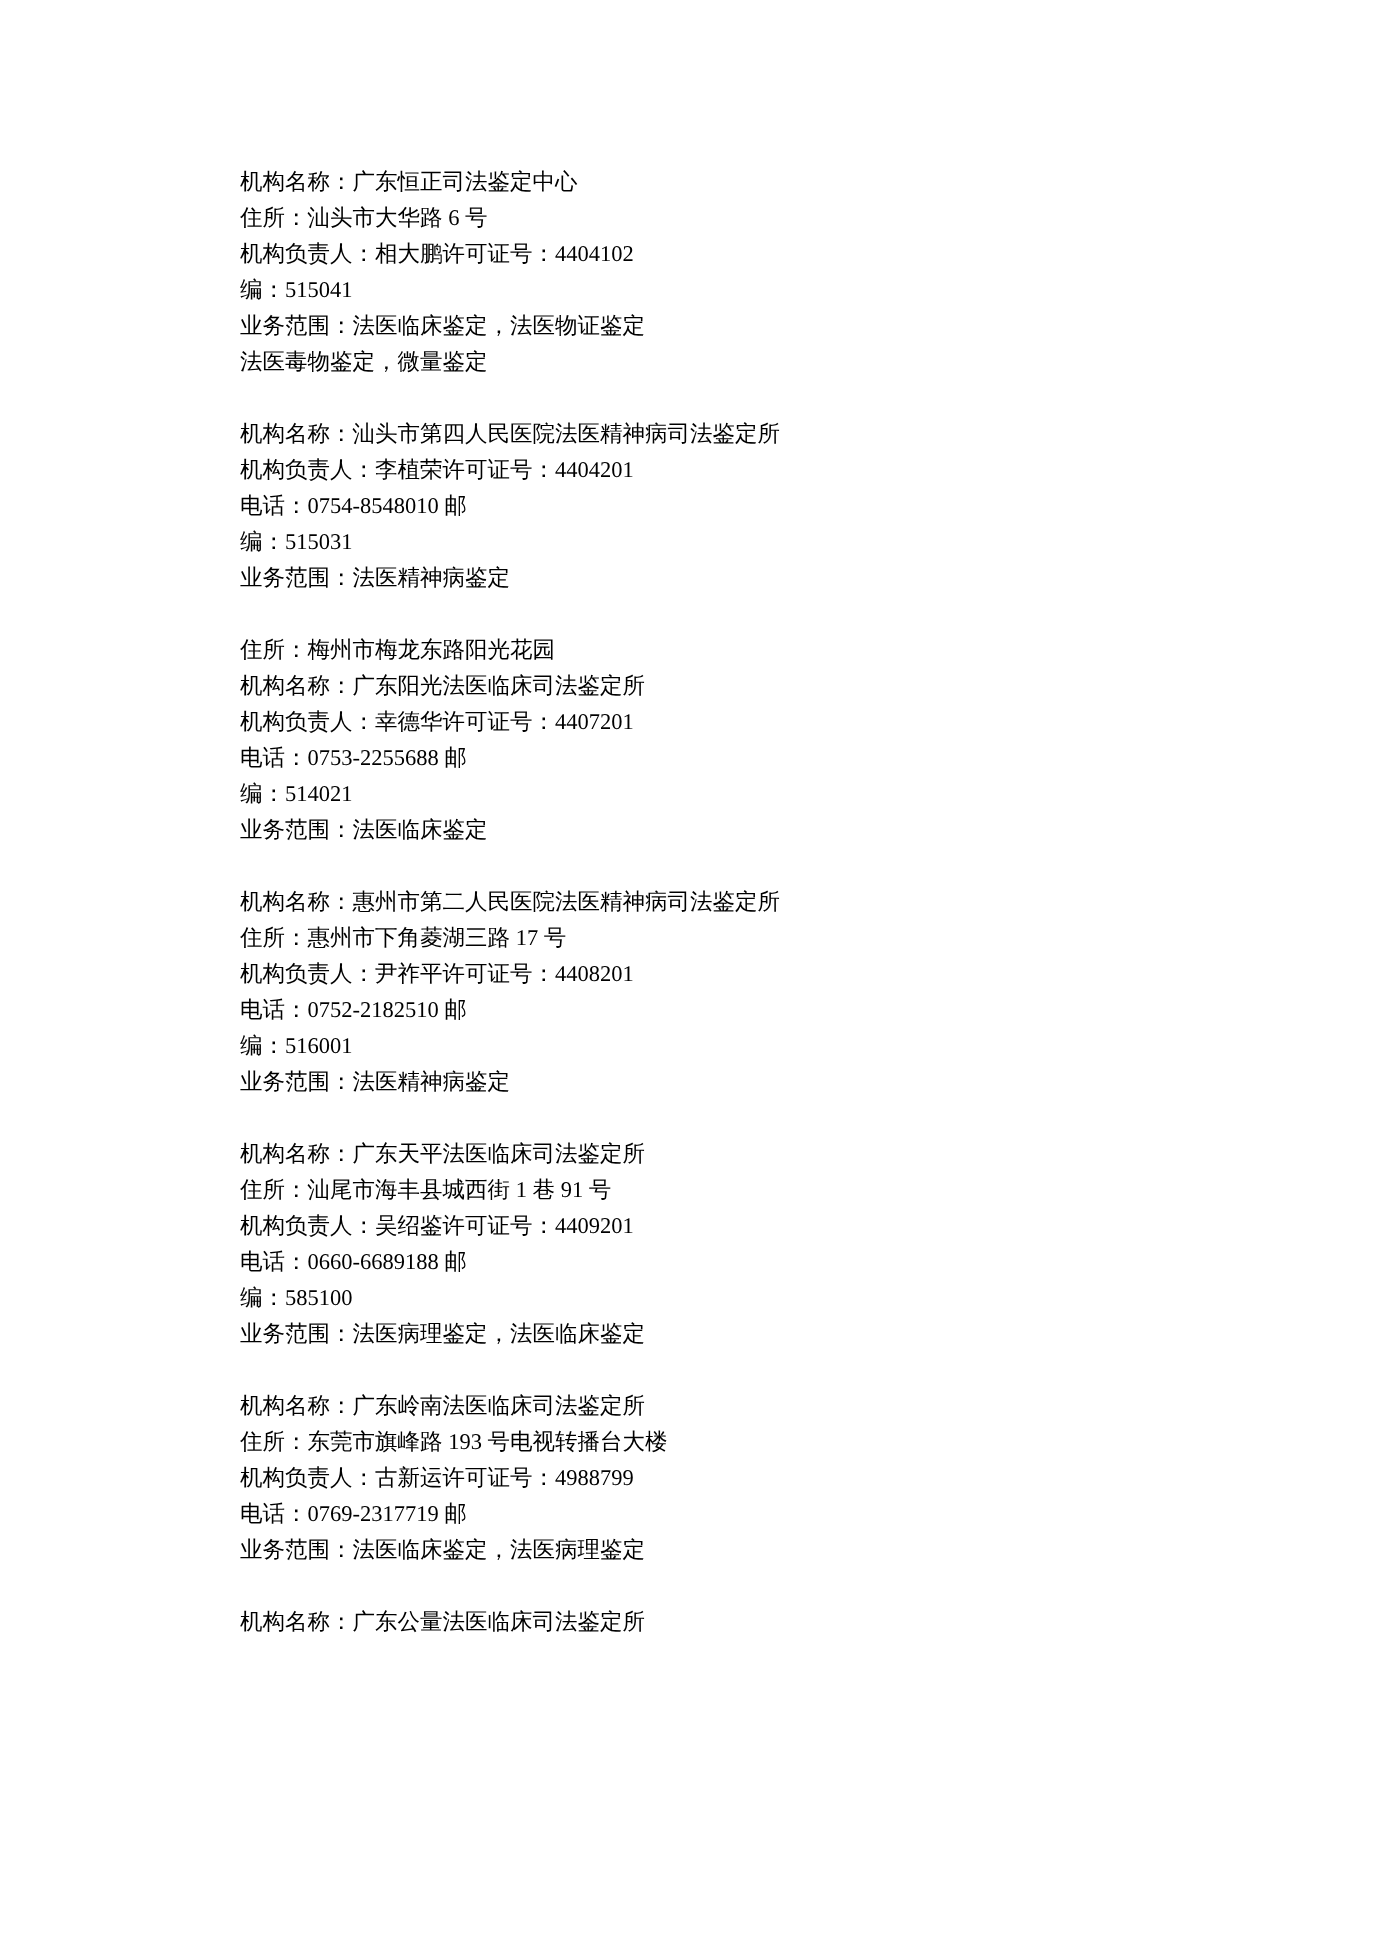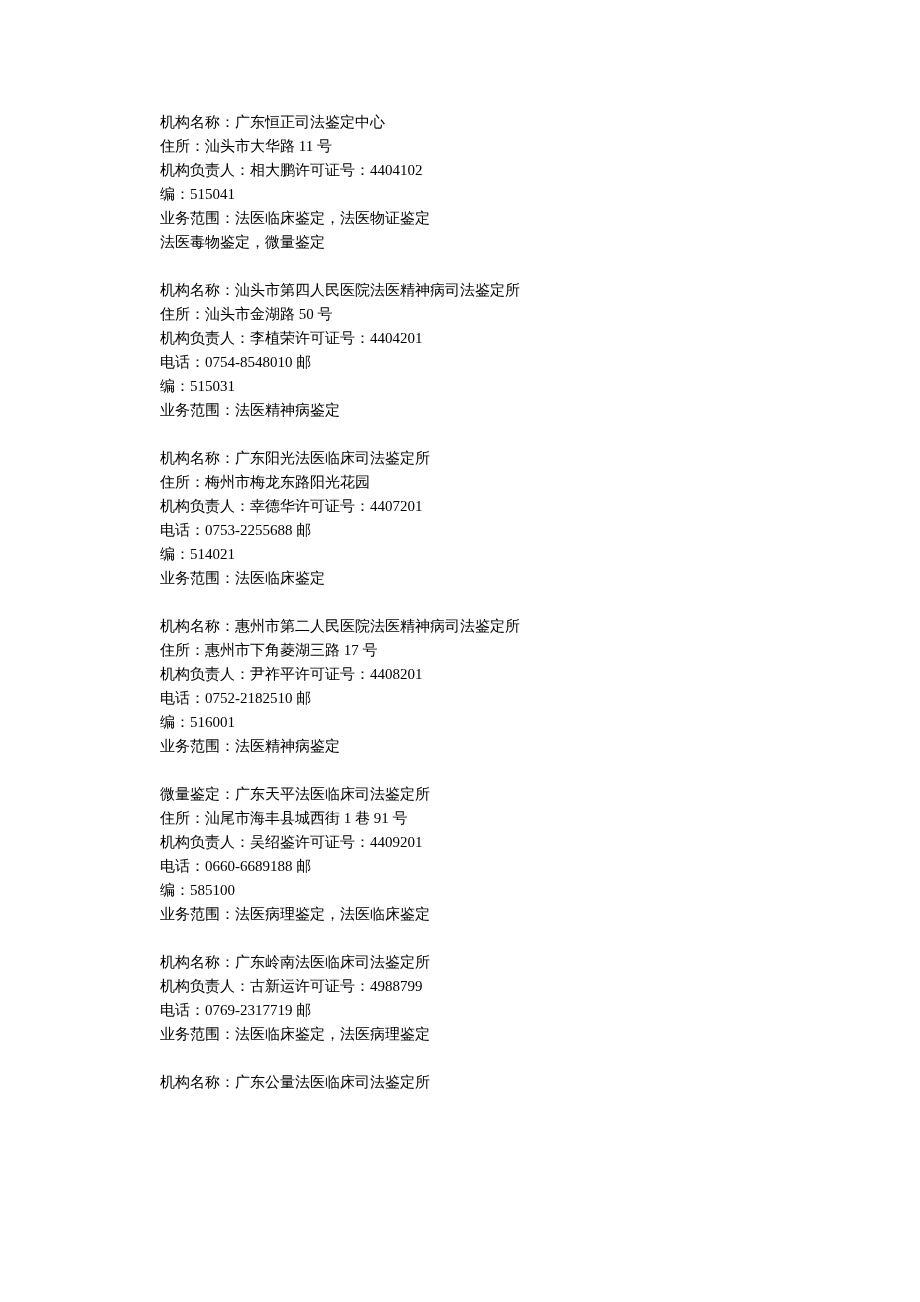--- a/index.html
+++ b/index.html
@@ -22,60 +22,60 @@
     .line {
       display: block;
     }
   </style>
 </head>
 <body>
 
 <div id="container">
     <div class="entry">
       <span class="line">机构名称：广东恒正司法鉴定中心</span>
-      <span class="line">住所：汕头市大华路 11 号</span>
+      <span class="line">住所：汕头市大华路 6 号</span>
       <span class="line">机构负责人：相大鹏许可证号：4404102</span>
       <span class="line">编：515041</span>
       <span class="line">业务范围：法医临床鉴定，法医物证鉴定</span>
       <span class="line">法医毒物鉴定，微量鉴定</span>
     </div>
     <div class="entry">
       <span class="line">机构名称：汕头市第四人民医院法医精神病司法鉴定所</span>
-      <span class="line">住所：汕头市金湖路 50 号</span>
       <span class="line">机构负责人：李植荣许可证号：4404201</span>
       <span class="line">电话：0754-8548010 邮</span>
       <span class="line">编：515031</span>
       <span class="line">业务范围：法医精神病鉴定</span>
     </div>
     <div class="entry">
+      <span class="line">住所：梅州市梅龙东路阳光花园</span>
       <span class="line">机构名称：广东阳光法医临床司法鉴定所</span>
-      <span class="line">住所：梅州市梅龙东路阳光花园</span>
       <span class="line">机构负责人：幸德华许可证号：4407201</span>
       <span class="line">电话：0753-2255688 邮</span>
       <span class="line">编：514021</span>
       <span class="line">业务范围：法医临床鉴定</span>
     </div>
     <div class="entry">
       <span class="line">机构名称：惠州市第二人民医院法医精神病司法鉴定所</span>
       <span class="line">住所：惠州市下角菱湖三路 17 号</span>
       <span class="line">机构负责人：尹祚平许可证号：4408201</span>
       <span class="line">电话：0752-2182510 邮</span>
       <span class="line">编：516001</span>
       <span class="line">业务范围：法医精神病鉴定</span>
     </div>
     <div class="entry">
-      <span class="line">微量鉴定：广东天平法医临床司法鉴定所</span>
+      <span class="line">机构名称：广东天平法医临床司法鉴定所</span>
       <span class="line">住所：汕尾市海丰县城西街 1 巷 91 号</span>
       <span class="line">机构负责人：吴绍鉴许可证号：4409201</span>
       <span class="line">电话：0660-6689188 邮</span>
       <span class="line">编：585100</span>
       <span class="line">业务范围：法医病理鉴定，法医临床鉴定</span>
     </div>
     <div class="entry">
       <span class="line">机构名称：广东岭南法医临床司法鉴定所</span>
+      <span class="line">住所：东莞市旗峰路 193 号电视转播台大楼</span>
       <span class="line">机构负责人：古新运许可证号：4988799</span>
       <span class="line">电话：0769-2317719 邮</span>
       <span class="line">业务范围：法医临床鉴定，法医病理鉴定</span>
     </div>
     <div class="entry">
       <span class="line">机构名称：广东公量法医临床司法鉴定所</span>
     </div>
   </div>
 
 </body></html>

